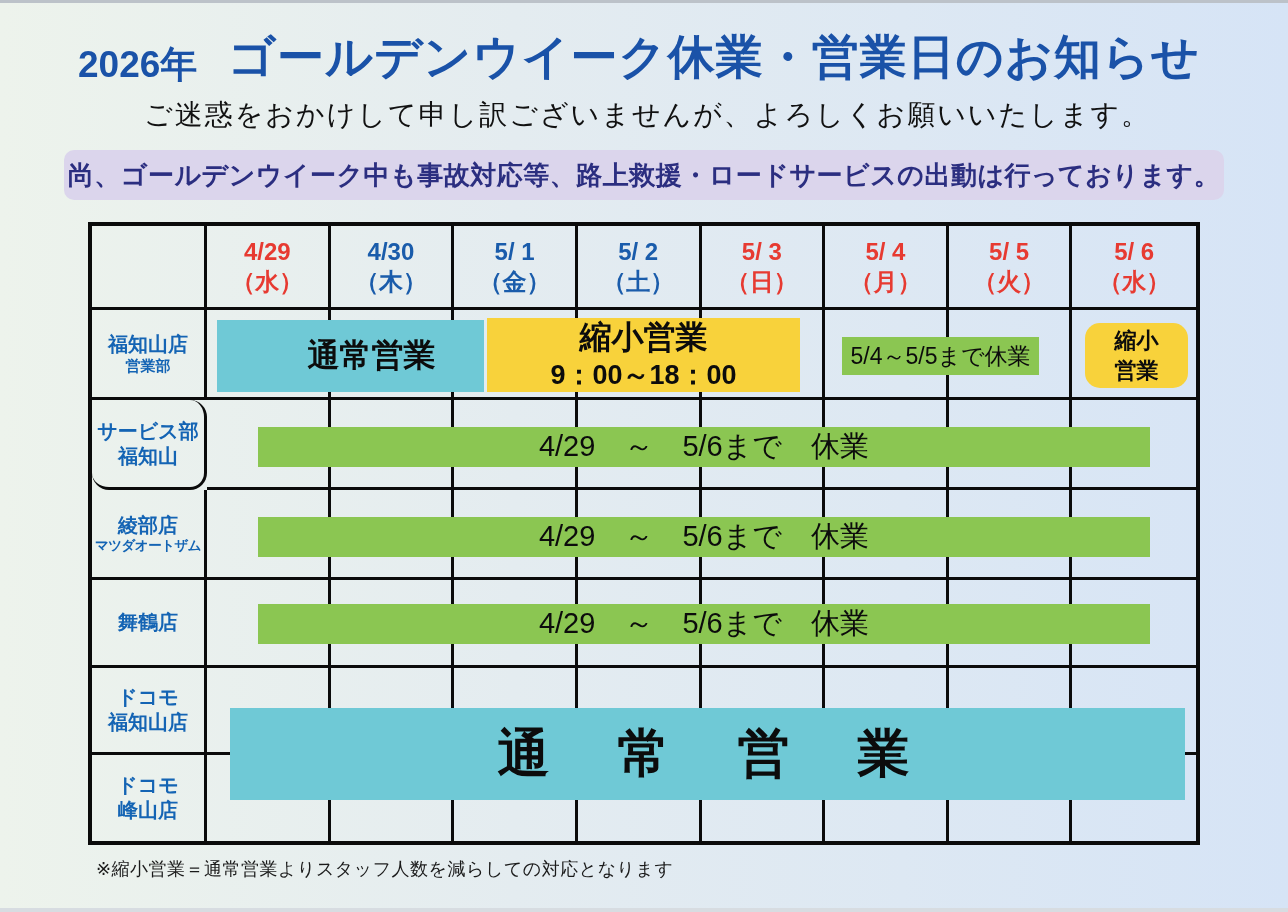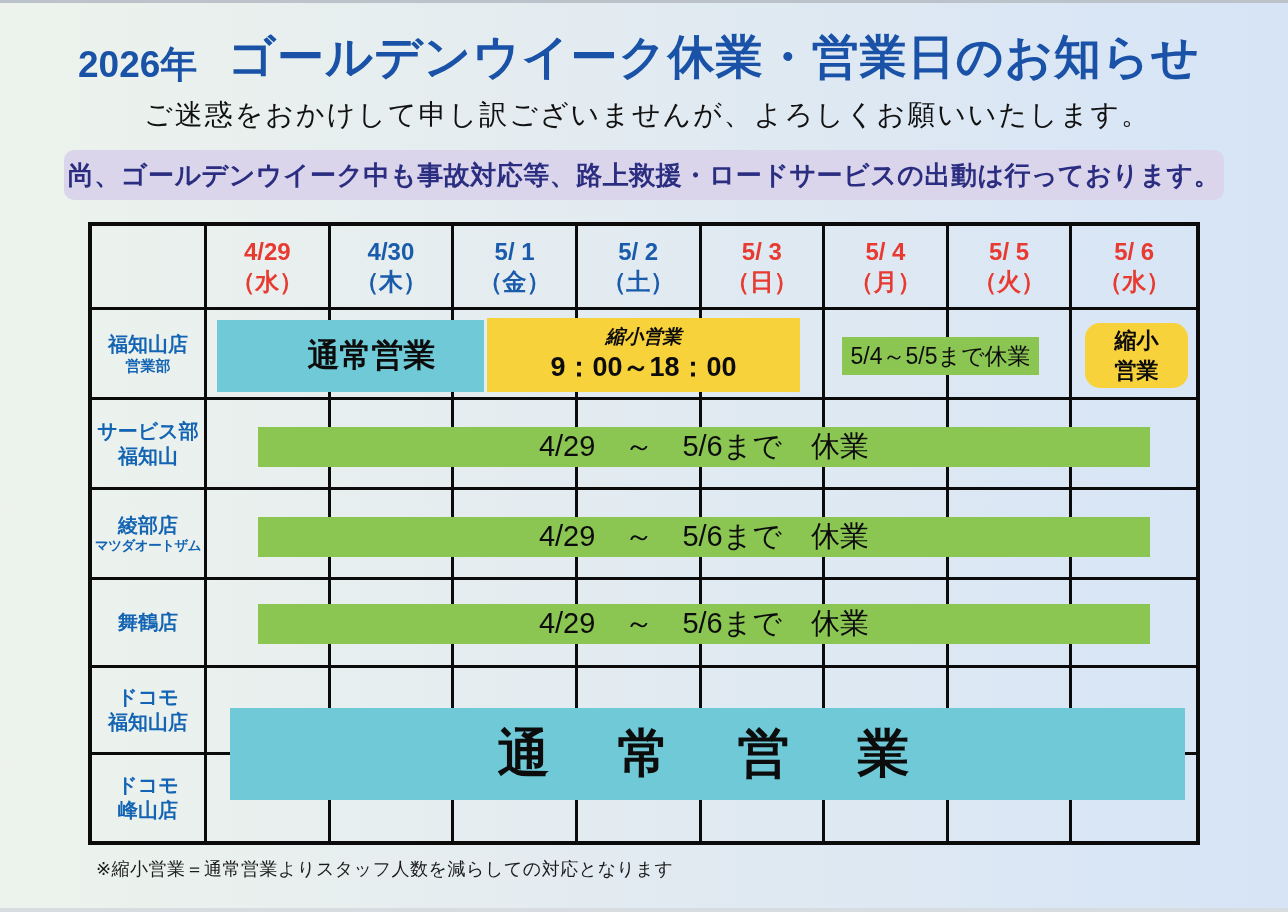--- a/index.html
+++ b/index.html
@@ -63,21 +63,21 @@
   .label-cell .sub-xs{font-size:13.5px;letter-spacing:-0.5px;}
 
   
   .bar{
     position:absolute;
     display:flex;flex-direction:column;align-items:center;justify-content:center;
     color:#0c0c0c;text-align:center;white-space:nowrap;
   }
   .bar-normal-1   {left:125px;top:94px;width:225px;height:72px;font-size:32px;font-weight:700;padding-left:42px;}
   .bar-reduced-1  {left:395px;top:92px;width:313px;height:74px;font-weight:800;line-height:1.3;}
-  .bar-reduced-1 .l1{font-size:19px;font-style:italic;}
+  .bar-reduced-1 .l1{font-size:32px;}
   .bar-reduced-1 .l2{font-size:27px;font-weight:600;}
   .bar-closed-45  {left:750px;top:111px;width:197px;height:38px;font-size:23px;font-weight:500;}
   .bar-reduced-56 {left:993px;top:97px;width:103px;height:65px;font-size:22px;font-weight:800;line-height:1.35;border-radius:15px;}
   .bar-closed-r2  {left:166px;top:201px;width:892px;height:40px;font-size:29px;font-weight:500;}
   .bar-closed-r3  {left:166px;top:291px;width:892px;height:40px;font-size:29px;font-weight:500;}
   .bar-closed-r4  {left:166px;top:378px;width:892px;height:40px;font-size:29px;font-weight:500;}
   .bar-normal-big {left:138px;top:482px;width:955px;height:92px;font-size:52px;font-weight:800;letter-spacing:8px;}
 
   .footnote{
     position:absolute;left:96px;top:857px;
@@ -141,21 +141,21 @@
       </div>
       <div class="cell"></div>
         <div class="cell"></div>
         <div class="cell"></div>
         <div class="cell"></div>
         <div class="cell"></div>
         <div class="cell"></div>
         <div class="cell"></div>
         <div class="cell last-col"></div>
 
-      <div class="cell label-cell" style="color: rgb(20, 100, 180);">
+      <div class="cell label-cell" style="color: rgb(20, 100, 180); border-radius: 17px;">
         <div>サービス部</div>
         <div>福知山</div>
       </div>
       <div class="cell"></div>
         <div class="cell"></div>
         <div class="cell"></div>
         <div class="cell"></div>
         <div class="cell"></div>
         <div class="cell"></div>
         <div class="cell"></div>

